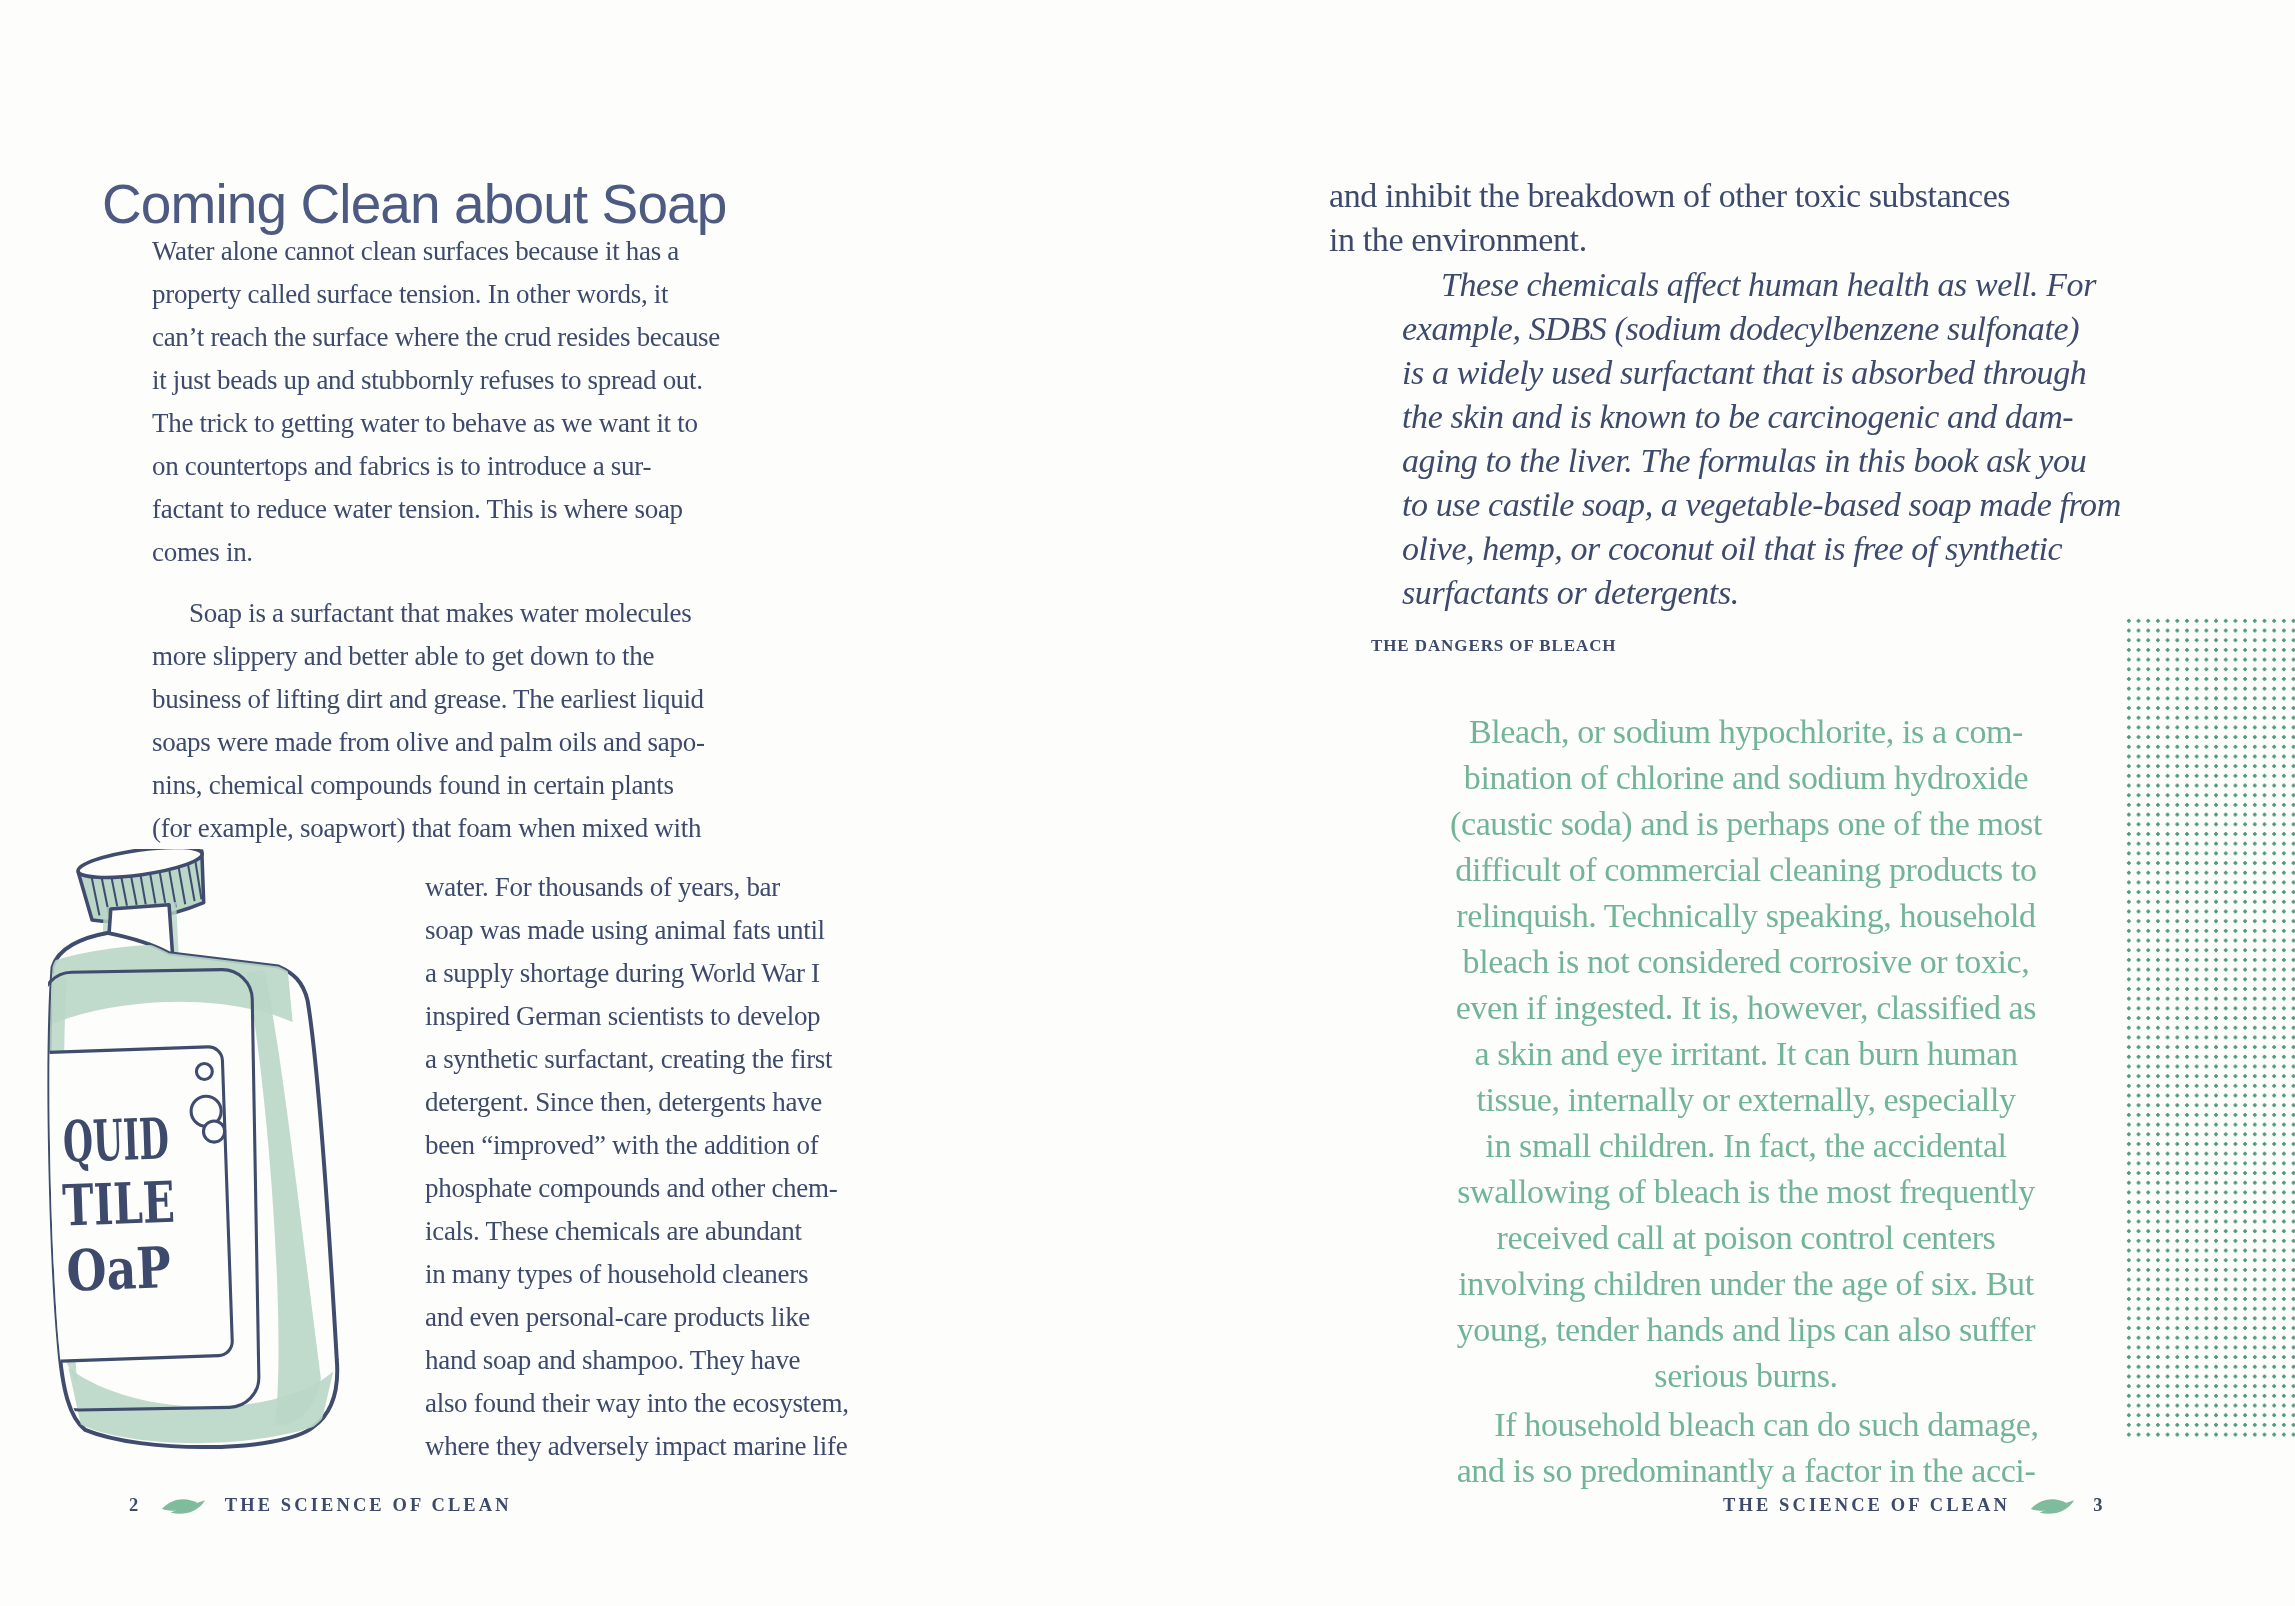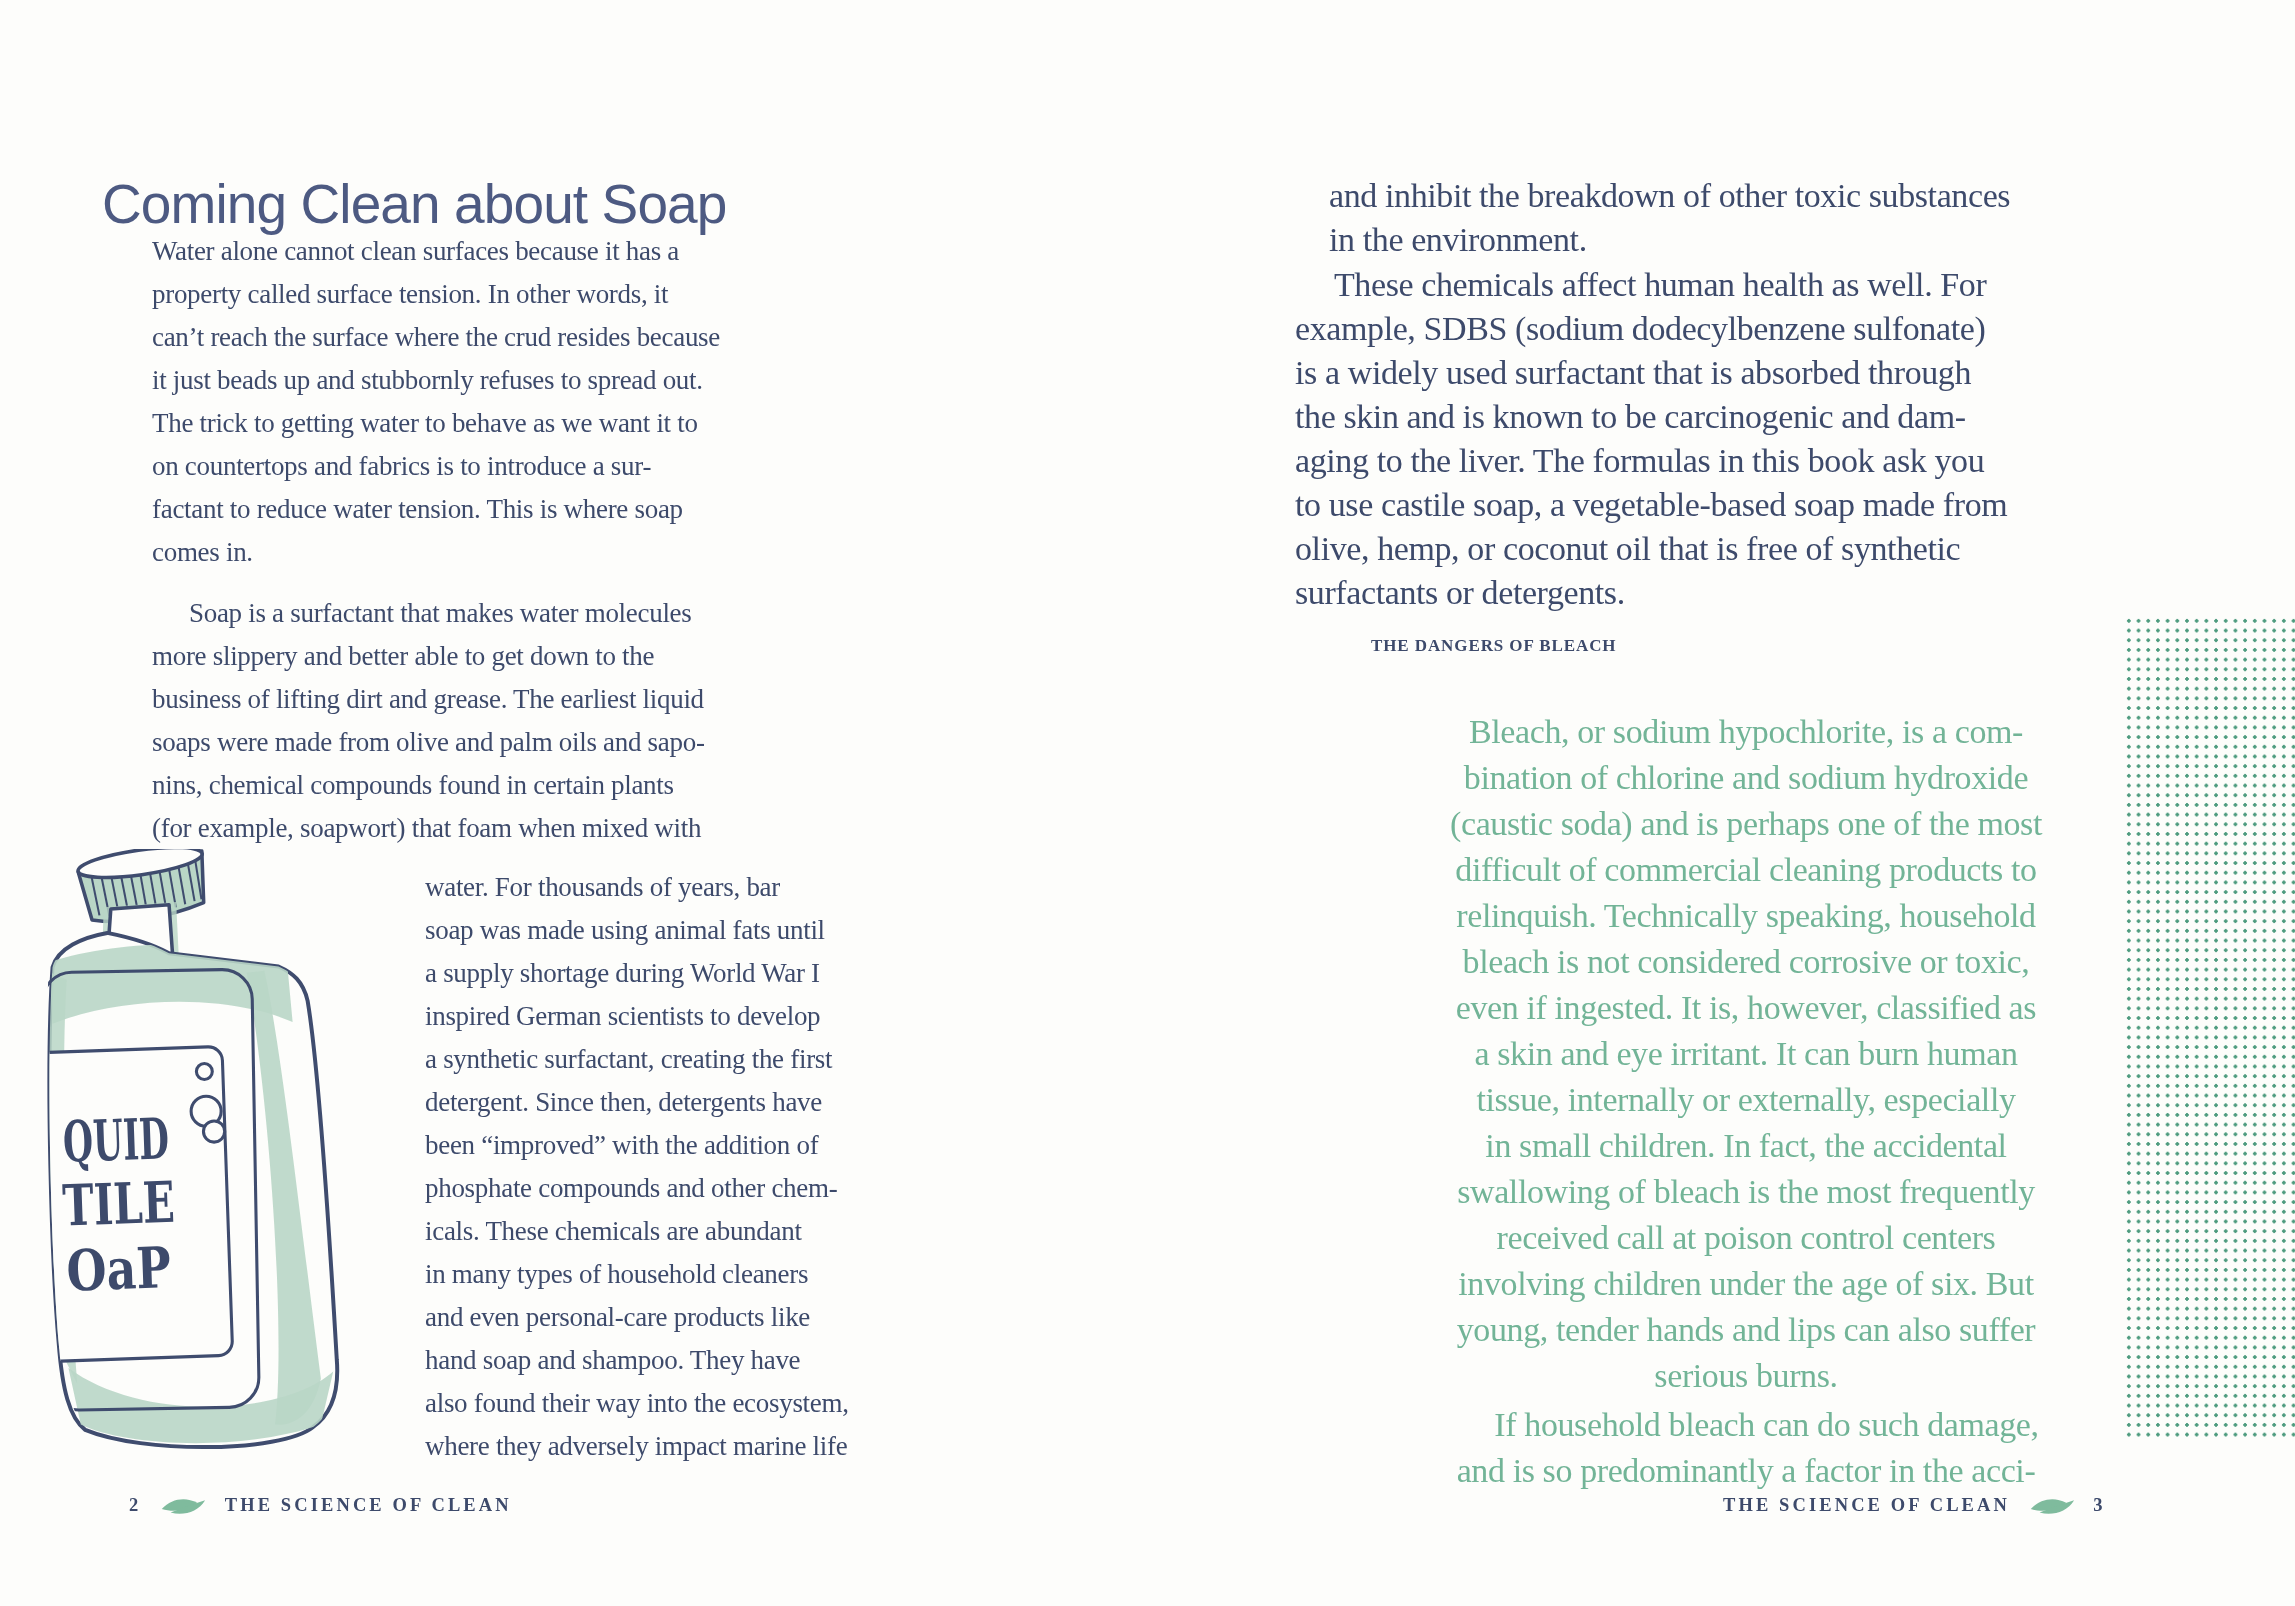--- a/index.html
+++ b/index.html
@@ -18,21 +18,21 @@
   .left-body {
     font-size:27px; line-height:43px; letter-spacing:-0.3px; width:848px;margin-left:48px;
   }
   .p1  { left:104px; top:203px; }
   .p2a { left:104px; top:565px; text-indent:37px; }
   .p2b { left:377px; top:839px; width:618px; }
   .right-body {
     font-size:34px; line-height:44px; letter-spacing:-0.4px; width:874px;
   }
   .p3 { left:1329px; top:139px;margin-top:35px; }
-  .p4 { left:1295px; top:229px; text-indent:39px; }
+  .p4 { left:1402px; top:229px; text-indent:39px;font-style:italic; }
   .sidebar-heading {
     left:1371px; top:636px;
     font-size:17px; letter-spacing:0.9px; font-weight:bold; color:#3d4a6b;
   }
   .green-body {
     font-size:34px; line-height:46px; letter-spacing:-0.4px;
     color:#72b497; width:750px;text-align:center;
   }
   .sb1 { left:1371px; top:675px; }
   .sb2 { left:1371px; top:1366px; text-indent:41px;margin-top:36px; }

